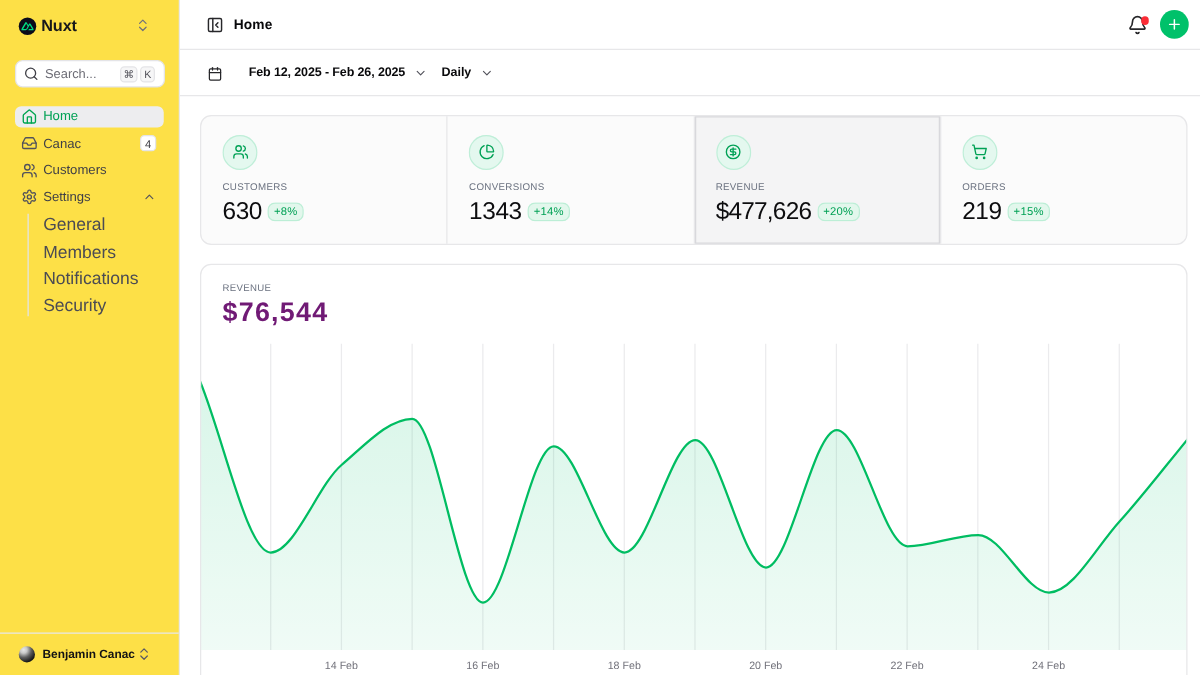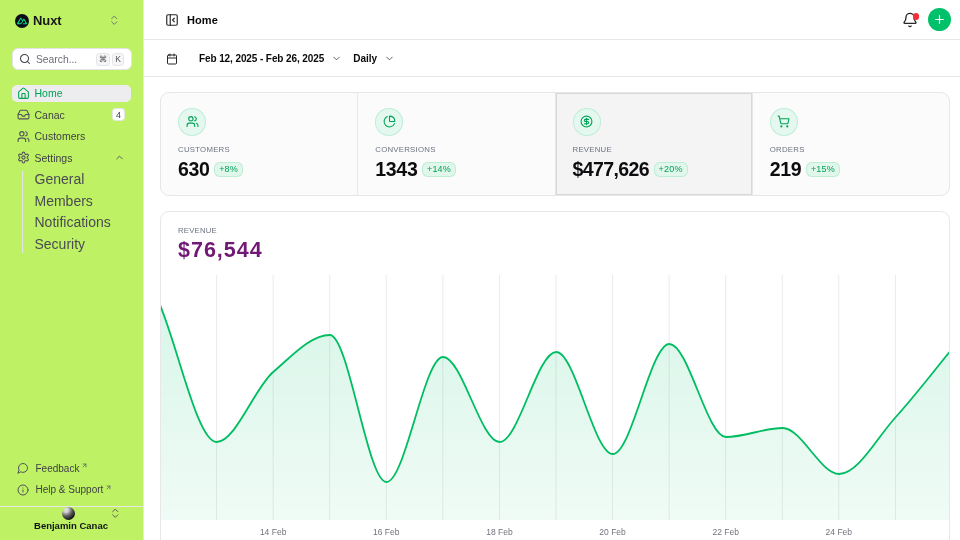--- a/index.html
+++ b/index.html
@@ -1,21 +1,21 @@
 <!DOCTYPE html>
 <html><head>
 <meta charset="utf-8">
 <style>
 * { margin:0; padding:0; box-sizing:border-box; }
 html,body { width:960px; height:540px; overflow:hidden; background:#fff;
   font-family:"Liberation Sans", sans-serif; -webkit-font-smoothing:antialiased; }
 .ic { flex:none; }
 
 .sidebar { position:absolute; left:0; top:0; width:144px; height:540px;
-  background:#bef264; border-right:1px solid #e7e7e9; }
+  background:#fde047; border-right:1px solid #e7e7e9; }
 .sb-head { position:absolute; left:15px; right:22.5px; top:8px; height:25px;
   display:flex; align-items:center; }
 .logo-circle { width:14px; height:14px; border-radius:50%; background:#0b0b1a;
   display:flex; align-items:center; justify-content:center; }
 .sb-head .name { font-size:13px; font-weight:700; color:#18181b; margin-left:4px; letter-spacing:-0.1px;}
 .sb-head .sel { margin-left:auto; }
 .search { position:absolute; left:12px; top:48px; width:120px; height:22px;
   background:#fff; border:1px solid #e4e4e7; border-radius:6px;
   display:flex; align-items:center; padding:0 7px 0 6px; }
 .search .ph { font-size:10.3px; color:#6d6d76; margin-left:5px; }
@@ -32,21 +32,21 @@
   font-size:9px; color:#3f3f46; font-weight:500; display:flex; align-items:center; justify-content:center; }
 .subnav { margin-left:10px; border-left:1px solid #e4e4e7; padding-left:11.5px; }
 .subnav .sub { height:17.5px; margin-bottom:4px; display:flex; align-items:center;
   font-size:14px; color:#4b4b53; font-weight:400; }
 .sb-bottom { position:absolute; left:12px; right:12px; top:459.5px; }
 .sb-link { height:17.5px; margin-bottom:4px; display:flex; align-items:center;
   font-size:10px; color:#3f3f46; padding:0 5px; }
 .sb-link .lbl { margin-left:6.5px; }
 .sb-link .ext { margin-left:2px; margin-bottom:5px; }
 .sb-user { position:absolute; left:0; right:0; bottom:0; height:34px; border-top:1px solid #e7e7e9;
-  display:flex; align-items:center; padding:0 22px 0 15px;flex-direction:column; }
+  display:flex; align-items:center; padding:0 22px 0 15px; }
 .avatar { width:13px; height:13px; border-radius:50%;
   background:radial-gradient(circle at 30% 22%, #e8e8e8 0%, #c9c9c9 20%, #5f5f5f 45%, #161616 75%); }
 .sb-user .uname { font-size:9.5px; font-weight:700; color:#121214; margin-left:6px; }
 .sb-user .sel { position:absolute; right:22px; }
 
 .topbar { position:absolute; left:144px; top:0; width:816px; height:40px;
   border-bottom:1px solid #e7e7e9; display:flex; align-items:center; padding:0 9px 0 21px; background:#fff; }
 .topbar .title { font-size:11px; font-weight:700; color:#09090b; margin-left:8px; letter-spacing:0.1px; }
 .topbar .spacer { flex:1; }
 .bell-wrap { position:relative; width:16px; height:16px; margin-right:10px; }
@@ -61,21 +61,21 @@
 
 .stats { position:absolute; left:160px; top:91.5px; width:790px; height:104px;
   background:#fbfbfb; border:1px solid #e7e7e9; border-radius:9px; display:flex; }
 .stat { flex:1; position:relative; border-right:1px solid #e7e7e9; padding:15px 0 0 17px; }
 .stat:last-child { border-right:none; }
 .stat.sel { background:#f4f4f5; box-shadow:inset 0 0 0 1px #d8d8dc; }
 .stat-ic { width:28px; height:28px; border-radius:50%; background:#e4f8ef;
   box-shadow:inset 0 0 0 1px #bfeed8; display:flex; align-items:center; justify-content:center; }
 .stat-lbl { margin-top:9px; font-size:7.8px; font-weight:500; color:#6b7280; letter-spacing:0.25px; }
 .stat-val { margin-top:4px; display:flex; align-items:center; }
-.stat-val .num { font-size:19.5px; font-weight:700; color:#0d0d0f; letter-spacing:-0.3px; }
+.stat-val .num { font-size:19.5px; font-weight:400; color:#0d0d0f; letter-spacing:-0.3px; }
 .num-l { letter-spacing:-0.6px !important; }
 .badge { margin-left:4.5px; height:15px; padding:0 5px; border-radius:6px; background:#e2f7ec;
   box-shadow:inset 0 0 0 1px #bceed6; font-size:9px; font-weight:500; color:#00a155;
   display:flex; align-items:center; letter-spacing:0.2px; }
 
 .chart-card { position:absolute; left:160px; top:210.5px; width:790px; height:340px;
   background:#fff; border:1px solid #e7e7e9; border-radius:9px; overflow:hidden; }
 .chart-head { padding:14px 0 0 17px; }
 .chart-lbl { font-size:7.7px; font-weight:500; color:#6b7280; letter-spacing:0.25px; }
 .chart-val { margin-top:3px; font-size:21.5px; font-weight:700; color:#701a75; letter-spacing:1px; }
@@ -141,44 +141,20 @@
       <span class="lbl">Settings</span>
       <svg class="right" width="11" height="11" viewBox="0 0 24 24" fill="none" stroke="#52525b" stroke-width="2" stroke-linecap="round" stroke-linejoin="round">
           <path d="m18 15-6-6-6 6"></path>
         </svg>
     </div>
     <div class="subnav">
       <div class="sub">General</div>
       <div class="sub">Members</div>
       <div class="sub">Notifications</div>
       <div class="sub">Security</div>
-    </div>
-  </div>
-  <div class="sb-bottom">
-    <div class="sb-link">
-      <svg class="ic" width="12" height="12" viewBox="0 0 24 24" fill="none" stroke="#52525b" stroke-width="2" stroke-linecap="round" stroke-linejoin="round">
-          <path d="M7.9 20A9 9 0 1 0 4 16.1L2 22Z"></path>
-        </svg>
-      <span class="lbl">Feedback</span>
-      <svg class="ext" width="7" height="7" viewBox="0 0 24 24" fill="none" stroke="#52525b" stroke-width="2.4" stroke-linecap="round" stroke-linejoin="round">
-          <path d="M7 7h10v10"></path>
-          <path d="M7 17 17 7"></path>
-        </svg>
-    </div>
-    <div class="sb-link">
-      <svg class="ic" width="12" height="12" viewBox="0 0 24 24" fill="none" stroke="#52525b" stroke-width="2" stroke-linecap="round" stroke-linejoin="round">
-          <circle cx="12" cy="12" r="10"></circle>
-          <path d="M12 16v-4"></path>
-          <path d="M12 8h.01"></path>
-        </svg>
-      <span class="lbl">Help &amp; Support</span>
-      <svg class="ext" width="7" height="7" viewBox="0 0 24 24" fill="none" stroke="#52525b" stroke-width="2.4" stroke-linecap="round" stroke-linejoin="round">
-          <path d="M7 7h10v10"></path>
-          <path d="M7 17 17 7"></path>
-        </svg>
     </div>
   </div>
   <div class="sb-user">
     <div class="avatar"></div>
     <span class="uname">Benjamin Canac</span>
     <svg class="sel" width="12.5" height="12.5" viewBox="0 0 24 24" fill="none" stroke="#5b5b63" stroke-width="1.9" stroke-linecap="round" stroke-linejoin="round">
         <path d="m7 15 5 5 5-5"></path>
         <path d="m7 9 5-5 5 5"></path>
       </svg>
   </div>

